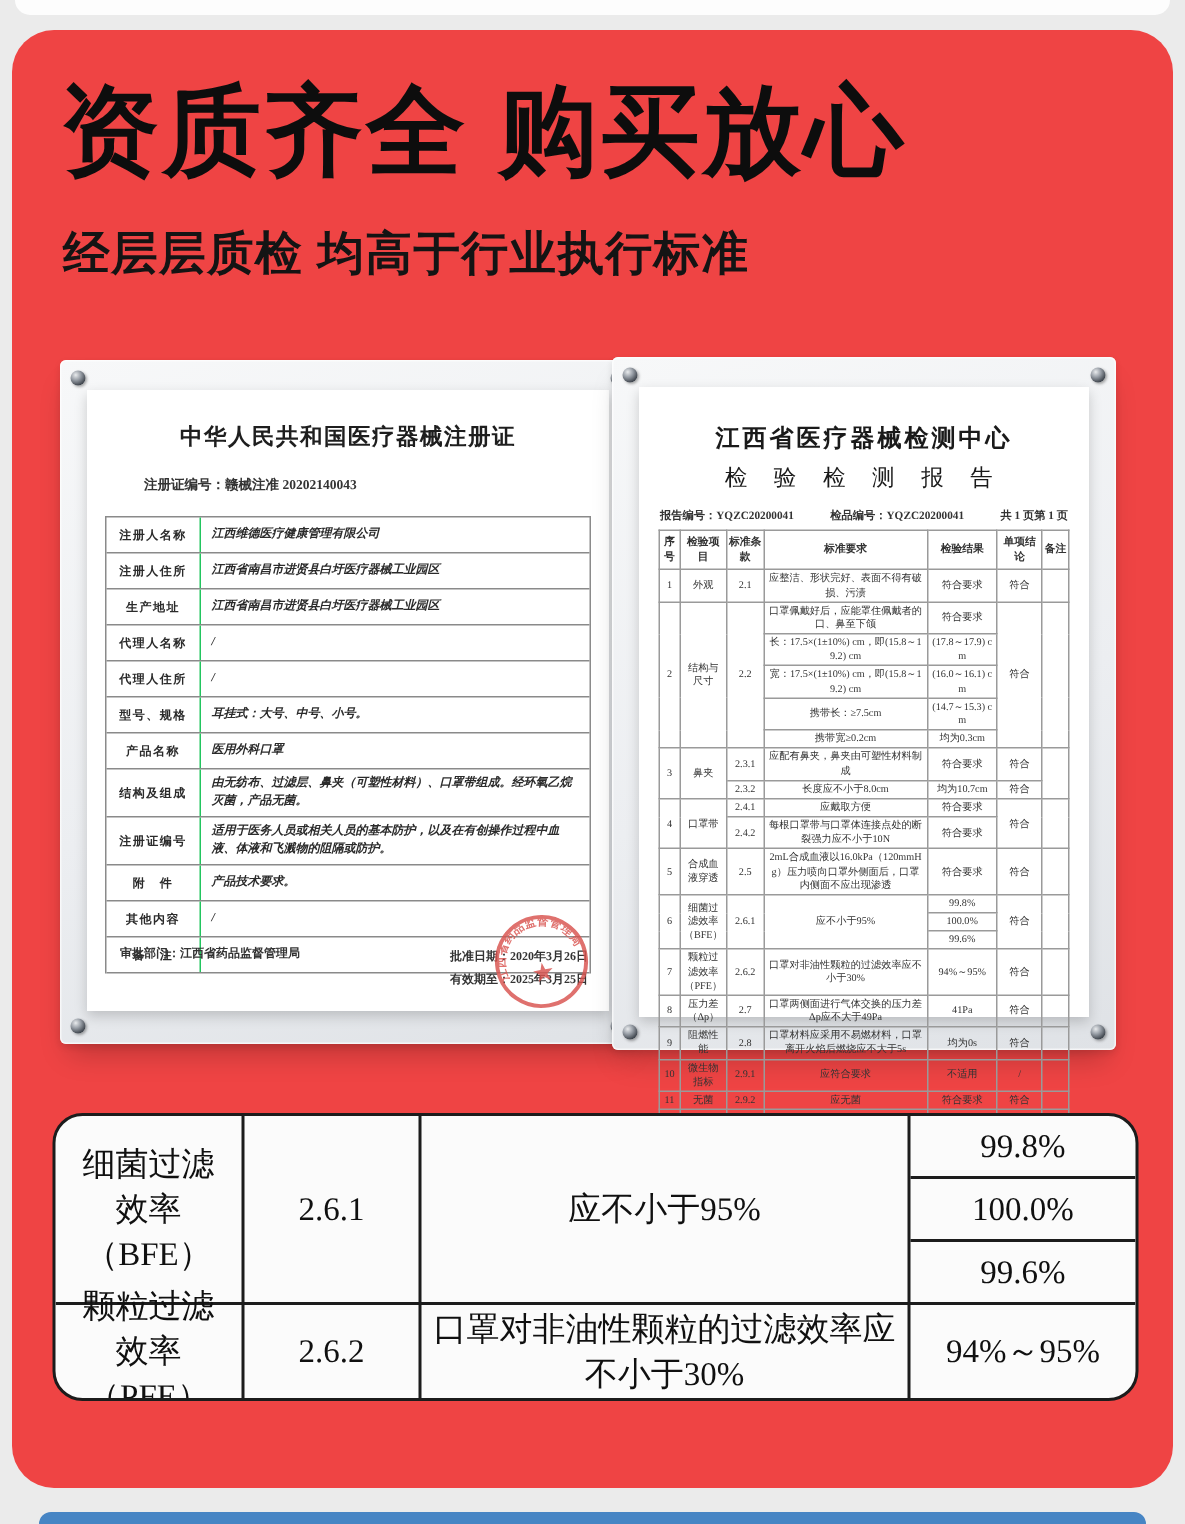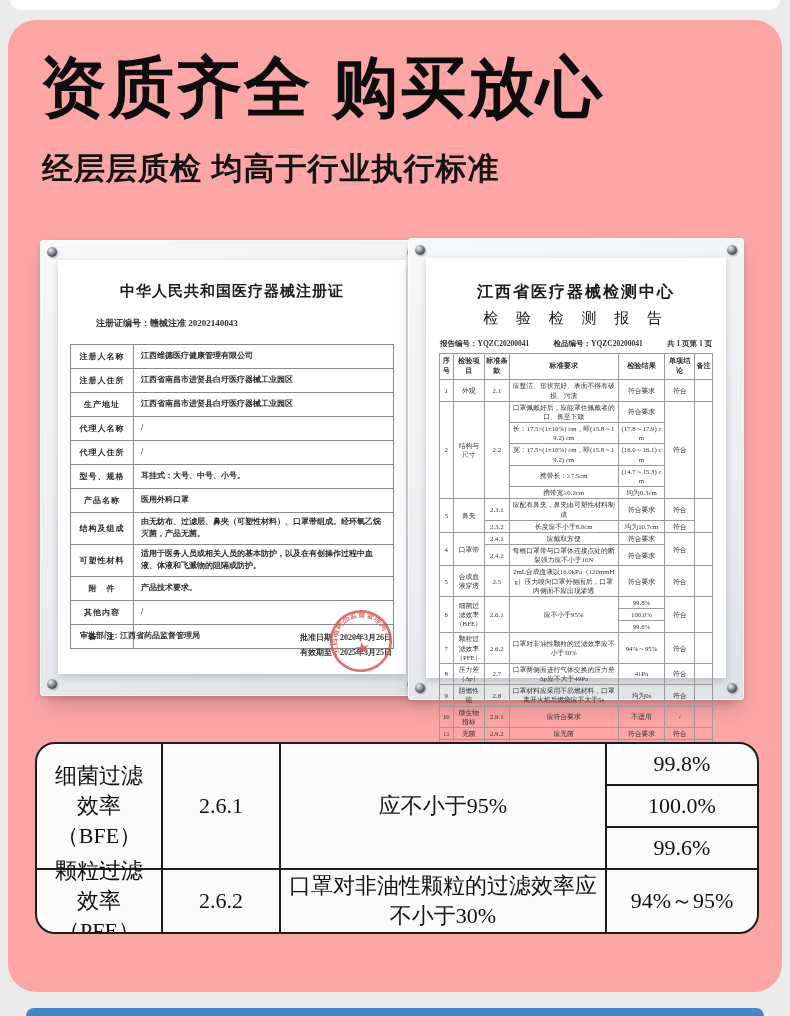--- a/index.html
+++ b/index.html
@@ -14,21 +14,21 @@
     position:absolute;top:0;left:10px;right:10px;height:10px;
     background:#fdfdfd;border-radius:0 0 22px 22px;
   }
   .next-bar{
     position:absolute;top:1008px;left:26px;right:26px;height:10px;
     border-radius:8px 8px 0 0;
   }
   
   .card{
     position:absolute;top:20px;left:8px;width:774px;height:972px;
-    background:#fca5a5;border-radius:28px;
+    background:#ef4444;border-radius:28px;
   }
   .page-title{
     position:absolute;top:28px;left:32px;
     font-size:66px;font-weight:900;letter-spacing:2px;color:#0d0d0d;
     line-height:1.2;white-space:nowrap;
   }
   .page-subtitle{
     position:absolute;top:128px;left:34px;
     font-size:31px;font-weight:700;letter-spacing:1px;color:#141414;
     white-space:nowrap;
@@ -67,21 +67,21 @@
   }
   .reg-row{display:flex;border-bottom:1px solid #8a8a8a;min-height:23px;}
   .reg-label{
     width:58px;flex:0 0 58px;border-right:1px solid #22c55e;
     display:flex;align-items:center;justify-content:center;
     font-size:8px;font-weight:700;text-align:center;padding:2px;
     letter-spacing:1px;
   }
   .reg-value{
     flex:1;display:flex;align-items:center;
-    padding:3px 7px;font-size:8px;line-height:1.55;font-weight:600;
+    padding:3px 7px;font-size:8px;line-height:1.55;font-weight:600;font-style:italic;
   }
   .reg-footer{
     position:absolute;left:22px;right:14px;bottom:14px;
     display:flex;justify-content:space-between;align-items:flex-start;
     font-size:8px;font-weight:600;color:#333;
   }
   .reg-footer-right{text-align:left;line-height:1.9;}
   .stamp{
     position:absolute;right:12px;bottom:0px;width:66px;height:66px;
     opacity:.82;transform:rotate(-10deg);
@@ -175,21 +175,21 @@
           </div>
           <div class="reg-row">
             <div class="reg-label">产品名称</div>
             <div class="reg-value">医用外科口罩</div>
           </div>
           <div class="reg-row">
             <div class="reg-label">结构及组成</div>
             <div class="reg-value">由无纺布、过滤层、鼻夹（可塑性材料）、口罩带组成。经环氧乙烷灭菌，产品无菌。</div>
           </div>
           <div class="reg-row">
-            <div class="reg-label">可塑性材料</div>
+            <div class="reg-label">注册证编号</div>
             <div class="reg-value">适用于医务人员或相关人员的基本防护，以及在有创操作过程中血液、体液和飞溅物的阻隔或防护。</div>
           </div>
           <div class="reg-row">
             <div class="reg-label">附　件</div>
             <div class="reg-value">产品技术要求。</div>
           </div>
           <div class="reg-row">
             <div class="reg-label">其他内容</div>
             <div class="reg-value">/</div>
           </div>

